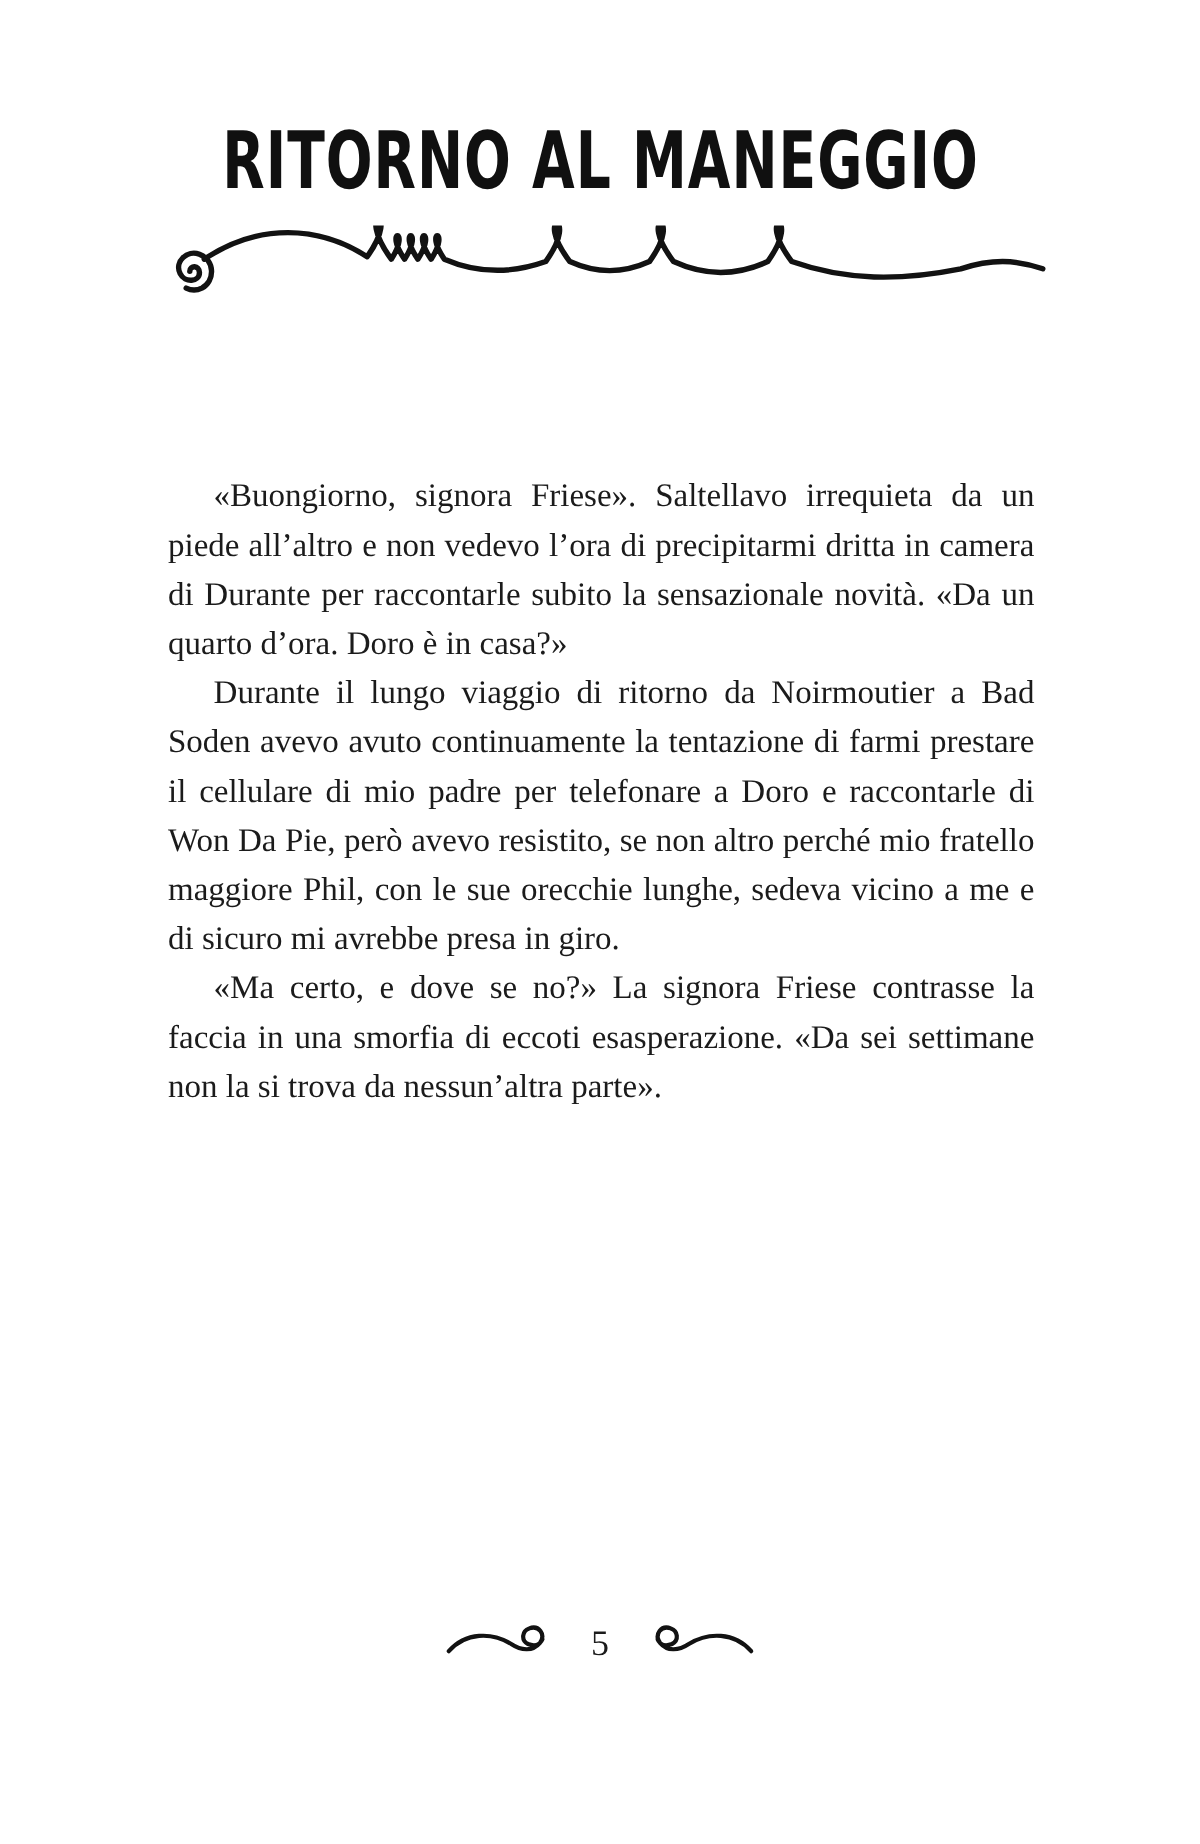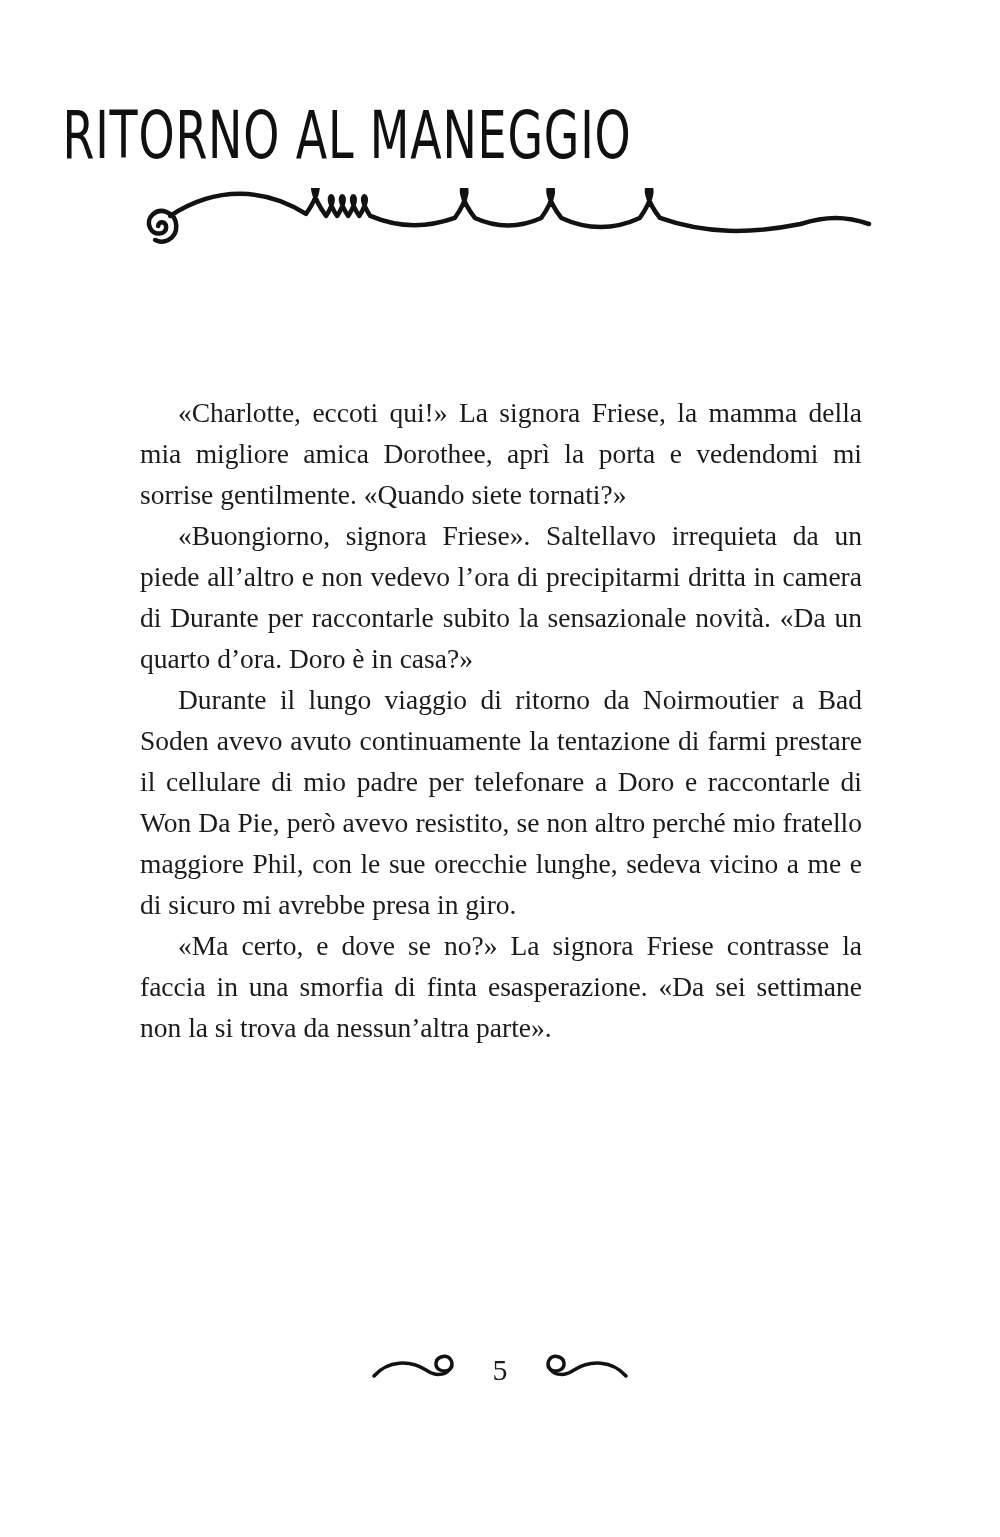--- a/index.html
+++ b/index.html
@@ -10,23 +10,23 @@
     background: #ffffff;
     color: #1b1b1b;
     font-family: "Liberation Serif", serif;
     overflow: hidden;
   }
   .chapter-title {
     position: absolute;
     top: 102px;
     left: 0;
     width: 100%;
-    text-align: left;
+    text-align: center;
     font-family: "DejaVu Sans", sans-serif;
-    font-weight: normal;
+    font-weight: bold;
     font-size: 56px;
     color: #101010;
     white-space: nowrap;
   }
   .chapter-title .squeeze {
     display: inline-block;
     transform: scale(0.82, 1.18);
     transform-origin: center;
     letter-spacing: 1px;
   }
@@ -107,24 +107,23 @@
              c 30 -42 -12 -42 20 0
              c 22 10 44 10 66 0
              c 30 -42 -12 -42 20 0
              c 26 12 52 12 78 0
              c 30 -42 -12 -42 20 0
              c 45 16 90 16 140 6
              c 25 -8 45 -8 68 0"></path>
   </svg>
 
   <div class="body-text">
-    <p>«Charlotte, eccoti qui!» La signora Friese, la mamma della mia migliore amica Dorothee, aprì la porta e vedendomi mi sorrise gentilmente. «Quando siete tornati?»</p>
     <p>«Buongiorno, signora Friese». Saltellavo irrequieta da un piede all’altro e non vedevo l’ora di precipitarmi dritta in camera di Durante per raccontarle subito la sensazionale novità. «Da un quarto d’ora. Doro è in casa?»</p>
     <p>Durante il lungo viaggio di ritorno da Noirmoutier a Bad Soden avevo avuto continuamente la tentazione di farmi prestare il cellulare di mio padre per telefonare a Doro e raccontarle di Won Da Pie, però avevo resistito, se non altro perché mio fratello maggiore Phil, con le sue orecchie lunghe, sedeva vicino a me e di sicuro mi avrebbe presa in giro.</p>
-    <p>«Ma certo, e dove se no?» La signora Friese contrasse la faccia in una smorfia di finta esasperazione. «Da sei settimane non la si trova da nessun’altra parte».</p>
+    <p>«Ma certo, e dove se no?» La signora Friese contrasse la faccia in una smorfia di eccoti esasperazione. «Da sei settimane non la si trova da nessun’altra parte».</p>
   </div>
 
   <div class="footer">
     <svg class="footer-flourish" viewBox="0 0 92 36" aria-hidden="true">
       <path class="thin" d="M 4 24 c 14 -16 36 -16 52 -6 c 9 6 18 6 24 -1 c 5 -7 -1 -15 -9 -12 c -6 2 -7 10 -1 13 c 5 2 10 1 12 -4"></path>
     </svg>
     <div class="page-number">5</div>
     <svg class="footer-flourish flip" viewBox="0 0 92 36" aria-hidden="true">
       <path class="thin" d="M 4 24 c 14 -16 36 -16 52 -6 c 9 6 18 6 24 -1 c 5 -7 -1 -15 -9 -12 c -6 2 -7 10 -1 13 c 5 2 10 1 12 -4"></path>
     </svg>

